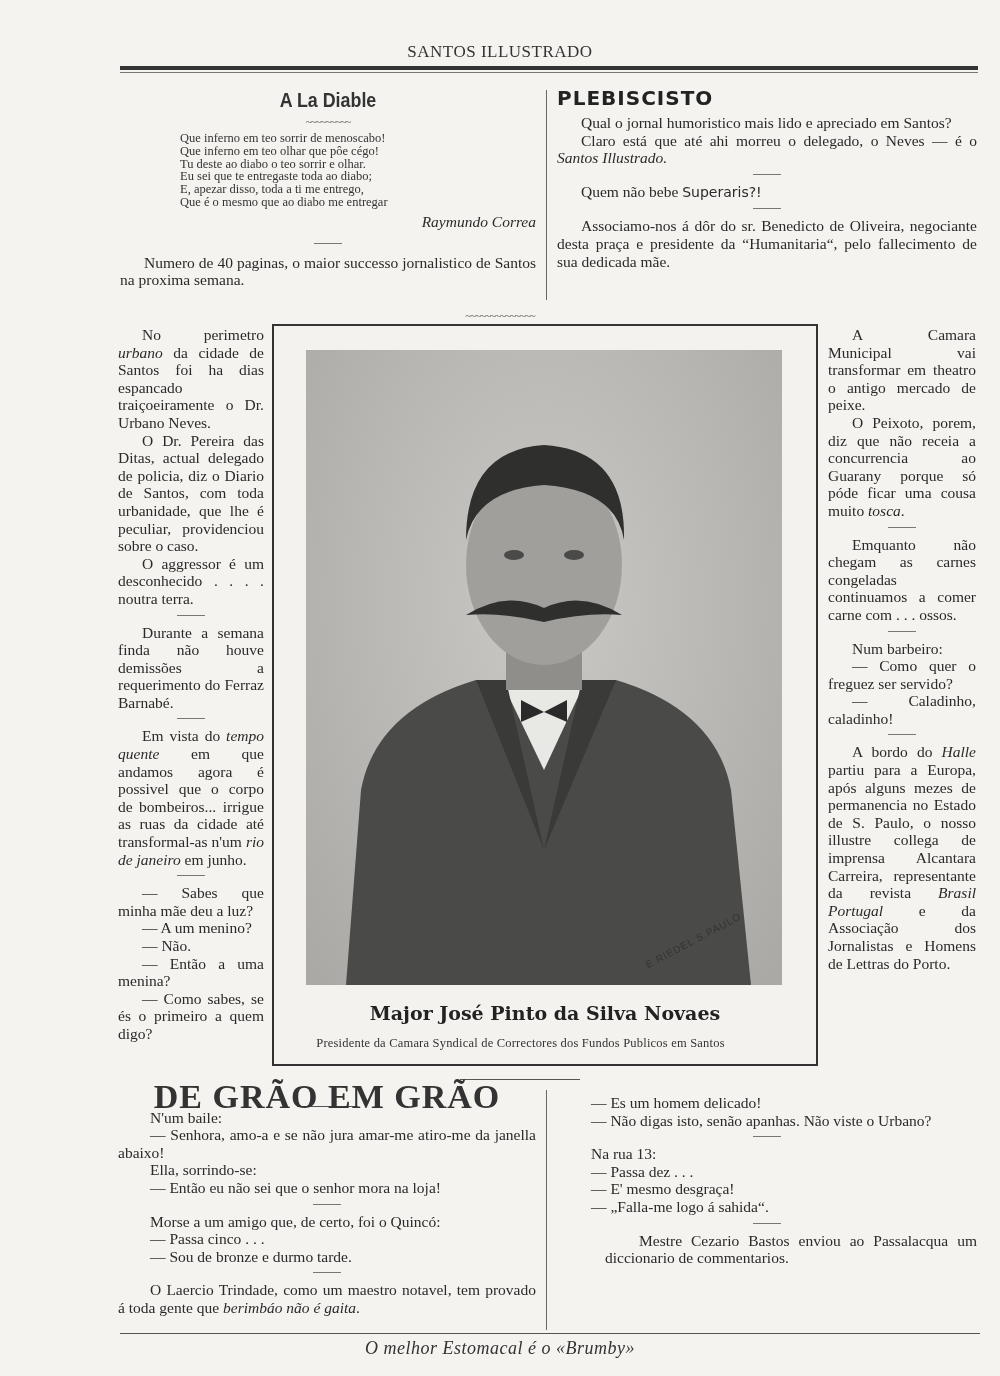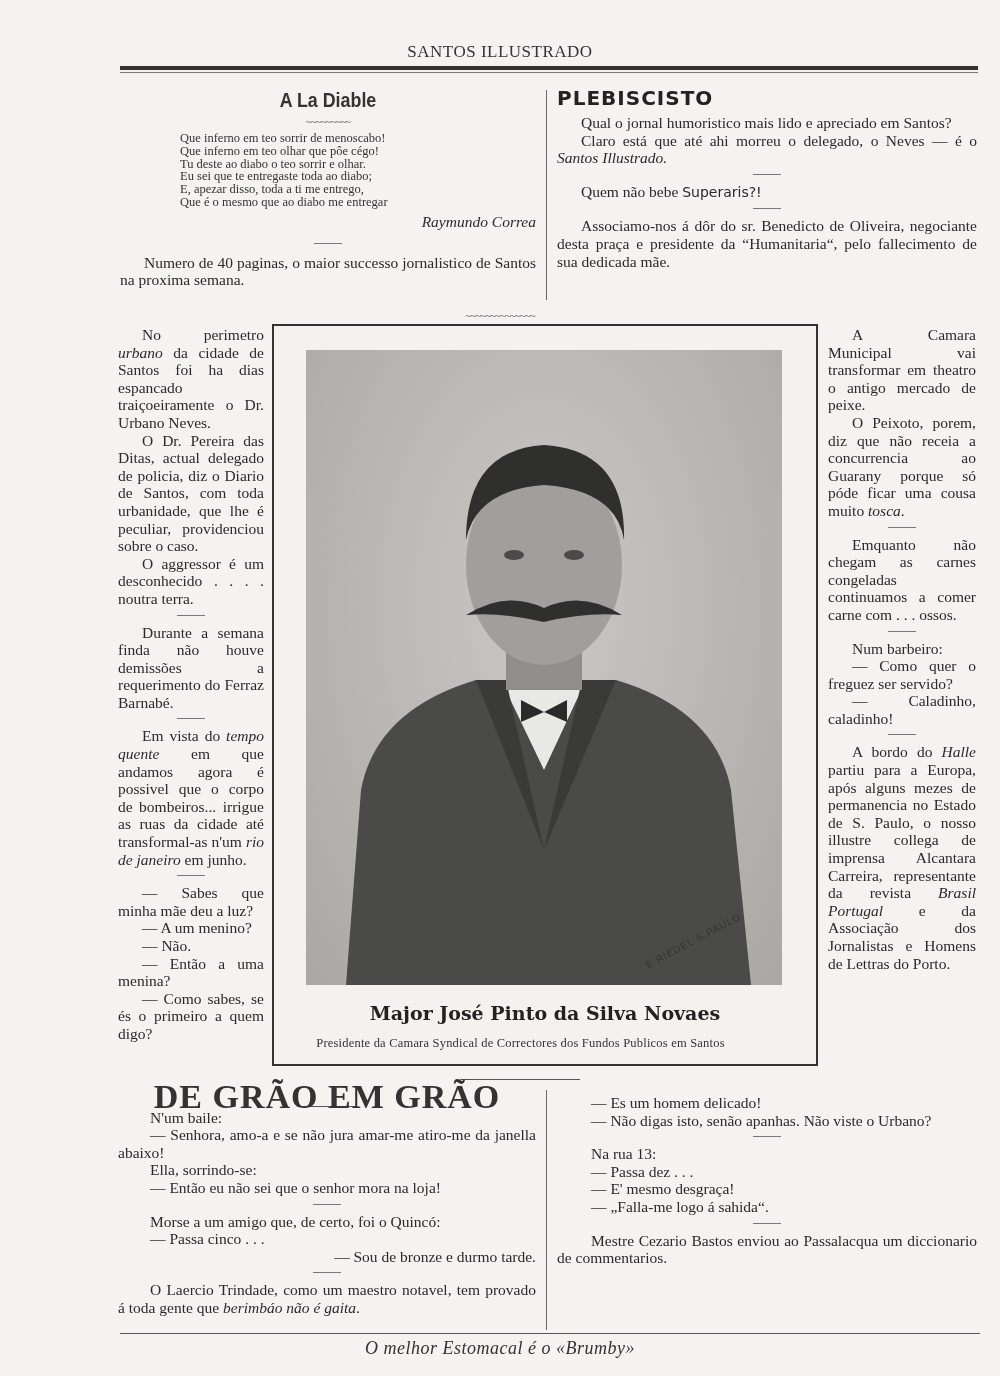--- a/index.html
+++ b/index.html
@@ -130,31 +130,31 @@
 <div class="abs col" style="left:118px;top:1088px;width:418px;">
   <div class="h-grao">DE GRÃO EM GRÃO</div>
   <span style="display:block;width:60px;height:1px;background:#555;margin:0 auto 2px;"></span>
   <p class="ind" style="text-indent:32px;">N'um baile:</p>
   <p class="just" style="text-indent:32px;">— Senhora, amo-a e se não jura amar-me atiro-me da janella abaixo!</p>
   <p style="text-indent:32px;">Ella, sorrindo-se:</p>
   <p style="text-indent:32px;">— Então eu não sei que o senhor mora na loja!</p>
   <span class="sep"></span>
   <p style="text-indent:32px;">Morse a um amigo que, de certo, foi o Quincó:</p>
   <p style="text-indent:32px;">— Passa cinco . . .</p>
-  <p style="text-indent:32px;text-align:right;">— Sou de bronze e durmo tarde.</p>
+  <p style="text-indent:32px;">— Sou de bronze e durmo tarde.</p>
   <span class="sep"></span>
   <p class="just" style="text-indent:32px;"><span>O Laercio Trindade, como um maestro notavel, tem provado á toda gente que </span><i>berimbáo não é gaita</i><span>.</span></p>
 </div>
 
 <div class="abs col" style="left:557px;top:1094px;width:420px;">
   <p style="text-indent:34px;">— Es um homem delicado!</p>
   <p class="just" style="text-indent:34px;">— Não digas isto, senão apanhas. Não viste o Urbano?</p>
   <span class="sep"></span>
   <p style="text-indent:34px;">Na rua 13:</p>
   <p style="text-indent:34px;">— Passa dez . . .</p>
   <p style="text-indent:34px;">— E' mesmo desgraça!</p>
   <p style="text-indent:34px;">— „Falla-me logo á sahida“.</p>
   <span class="sep"></span>
-  <p class="just" style="text-indent:34px;">Mestre Cezario Bastos enviou ao Passalacqua um diccionario de commentarios.</p>
+  <p class="just" style="text-indent:34px;margin-left:48px;">Mestre Cezario Bastos enviou ao Passalacqua um diccionario de commentarios.</p>
 </div>
 
 <div class="abs footer-rule"></div>
 <div class="abs footer">O melhor Estomacal é o «Brumby»</div>
 
 </body></html>

